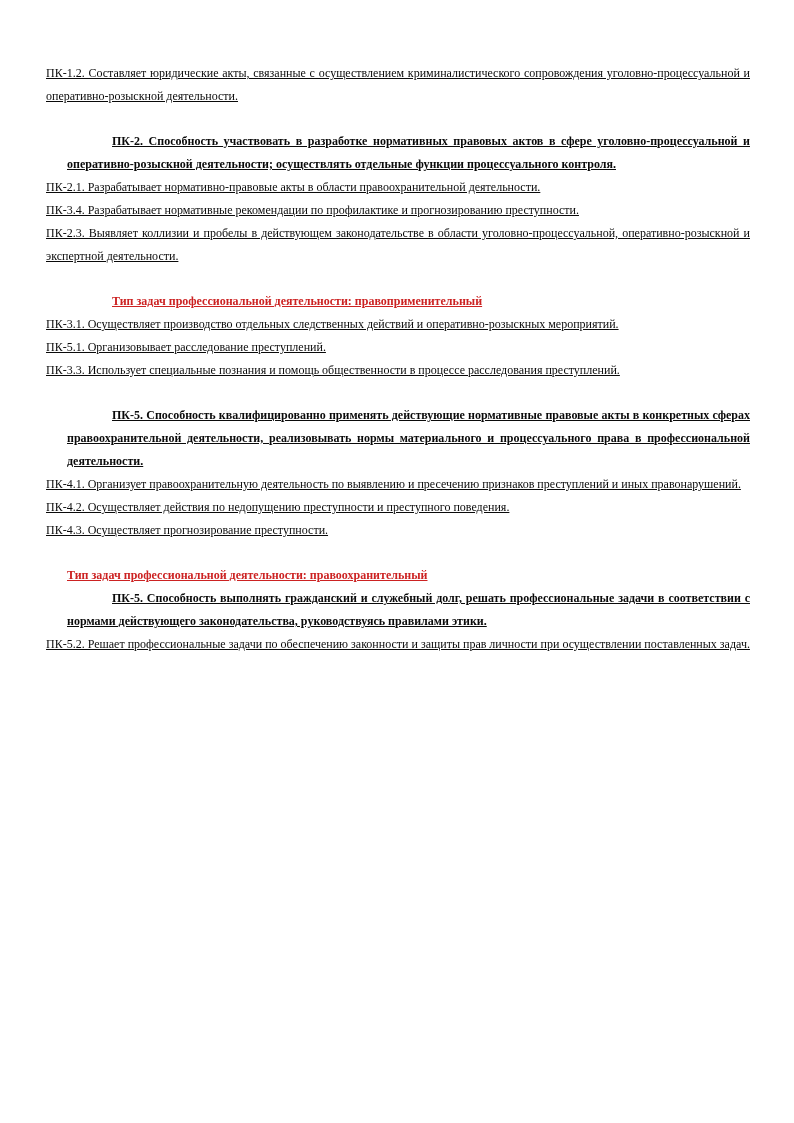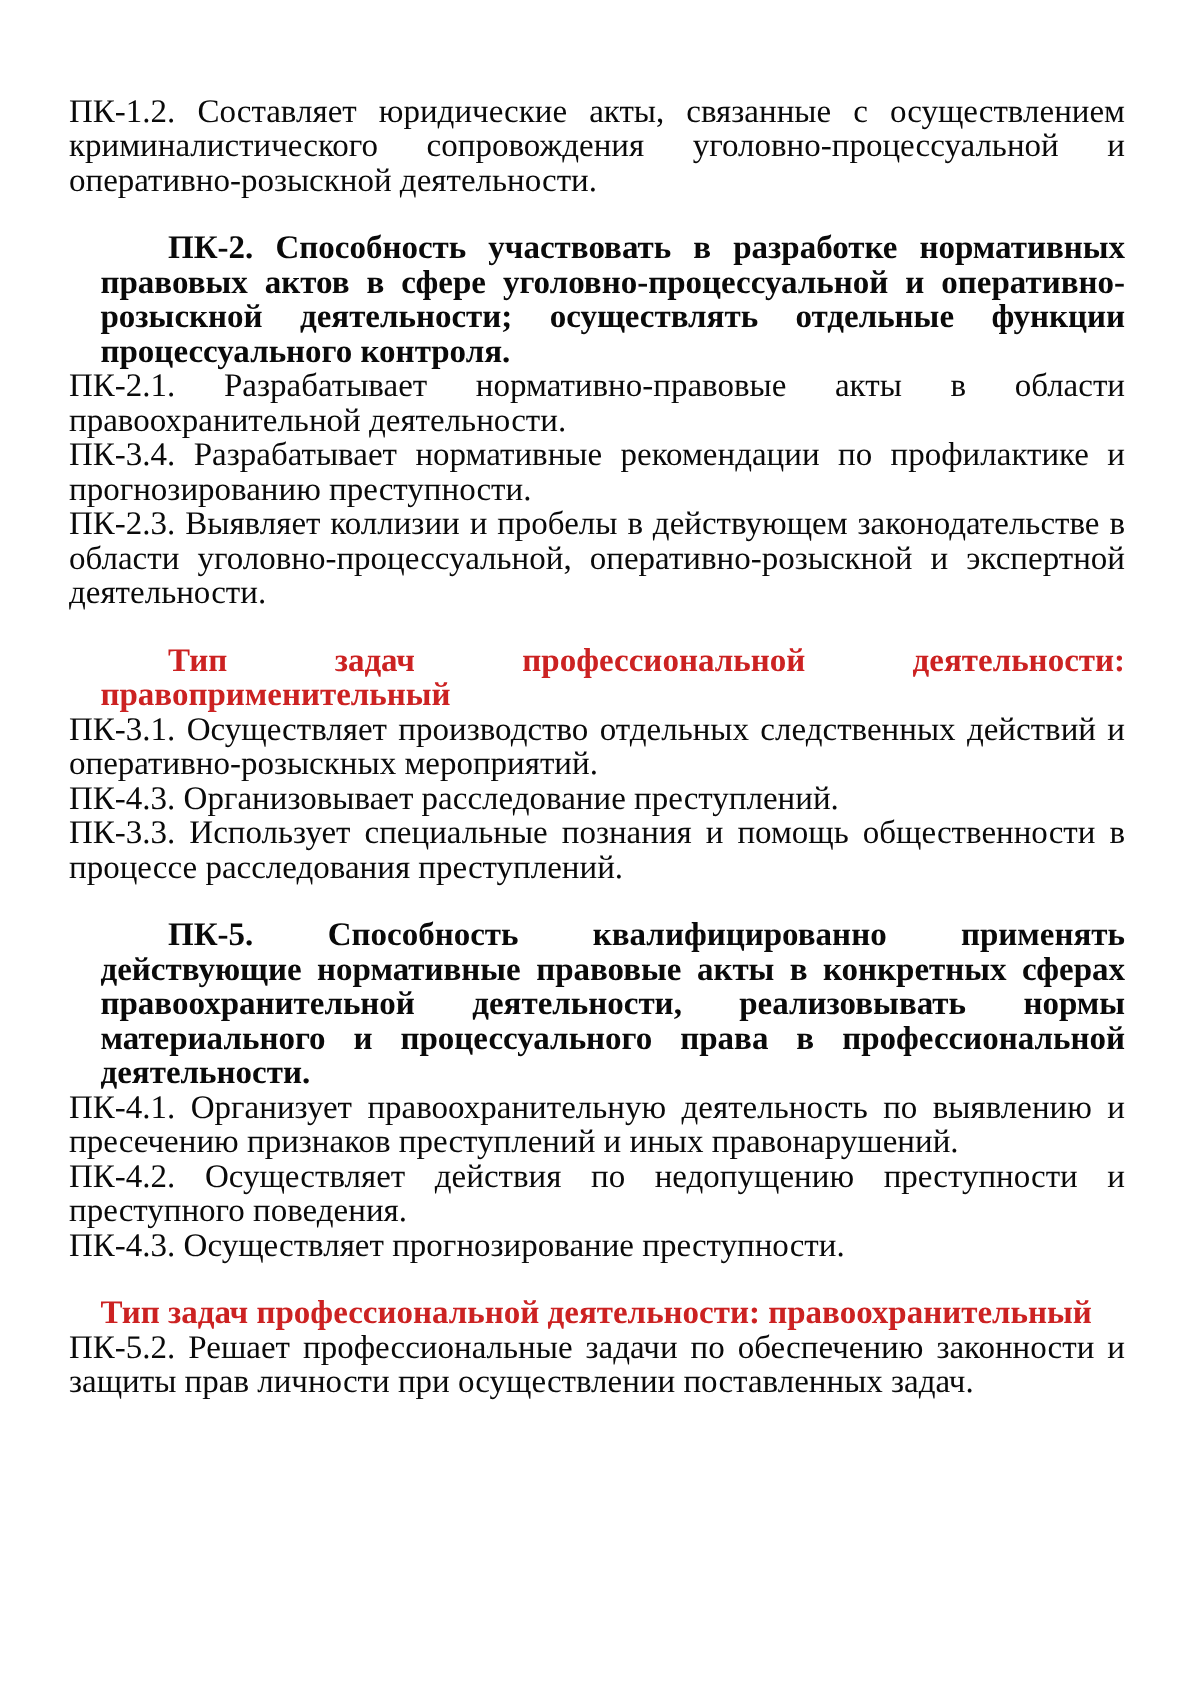--- a/index.html
+++ b/index.html
@@ -10,45 +10,47 @@
   }
   .page {
     width: 794px;
     height: 1123px;
     background: #ffffff;
     padding: 62px 44px 0 46px;
     overflow: hidden;
   }
   .doc-body p {
     margin: 0;
-    font-size: 22px;
+    font-size: 12px;
     line-height: 23px;
     color: #0a0a0a;
     text-align: justify;
     text-justify: inter-word;
+    text-decoration: underline;
   }
   .doc-body p.indent { text-indent: 45px; }
   .doc-body p.bold { font-weight: bold; margin-left: 21px; }
   .doc-body p.red { color: var(--heading-red, #cc2222); }
   .doc-body p.gap { margin-top: 22px; }
 </style>
 </head>
 <body>
 
 <div class="page">
   <div class="doc-body">
     <p>ПК-1.2. Составляет юридические акты, связанные с осуществлением криминалистического сопровождения уголовно-процессуальной и оперативно-розыскной деятельности.</p>
     <p class="bold indent gap">ПК-2. Способность участвовать в разработке нормативных правовых актов в сфере уголовно-процессуальной и оперативно-розыскной деятельности; осуществлять отдельные функции процессуального контроля.</p>
     <p>ПК-2.1. Разрабатывает нормативно-правовые акты  в области правоохранительной деятельности.</p>
     <p>ПК-3.4. Разрабатывает нормативные рекомендации по профилактике и прогнозированию преступности.</p>
     <p>ПК-2.3. Выявляет коллизии и пробелы в действующем законодательстве в области уголовно-процессуальной, оперативно-розыскной и экспертной деятельности.</p>
     <p class="red bold indent gap">Тип задач профессиональной деятельности: правоприменительный</p>
     <p>ПК-3.1. Осуществляет производство отдельных следственных действий и оперативно-розыскных мероприятий.</p>
-    <p>ПК-4.3. Организовывает расследование преступлений.</p>
+    <p>ПК-5.1. Организовывает расследование преступлений.</p>
     <p>ПК-3.3. Использует специальные познания и помощь общественности в процессе расследования преступлений.</p>
     <p class="bold indent gap">ПК-5. Способность квалифицированно применять действующие нормативные правовые акты в конкретных сферах правоохранительной деятельности, реализовывать нормы материального и процессуального права в профессиональной деятельности.</p>
     <p>ПК-4.1. Организует правоохранительную деятельность по выявлению и пресечению признаков преступлений и иных правонарушений.</p>
     <p>ПК-4.2. Осуществляет действия по недопущению преступности и преступного поведения.</p>
     <p>ПК-4.3. Осуществляет прогнозирование преступности.</p>
     <p class="red bold gap">Тип задач профессиональной деятельности: правоохранительный</p>
+    <p class="bold indent">ПК-5. Способность выполнять гражданский и служебный долг, решать профессиональные задачи в соответствии с нормами действующего законодательства, руководствуясь правилами этики.</p>
     <p>ПК-5.2. Решает профессиональные задачи по обеспечению законности и защиты прав личности при осуществлении поставленных задач.</p>
   </div>
 </div>
 
 </body></html>

